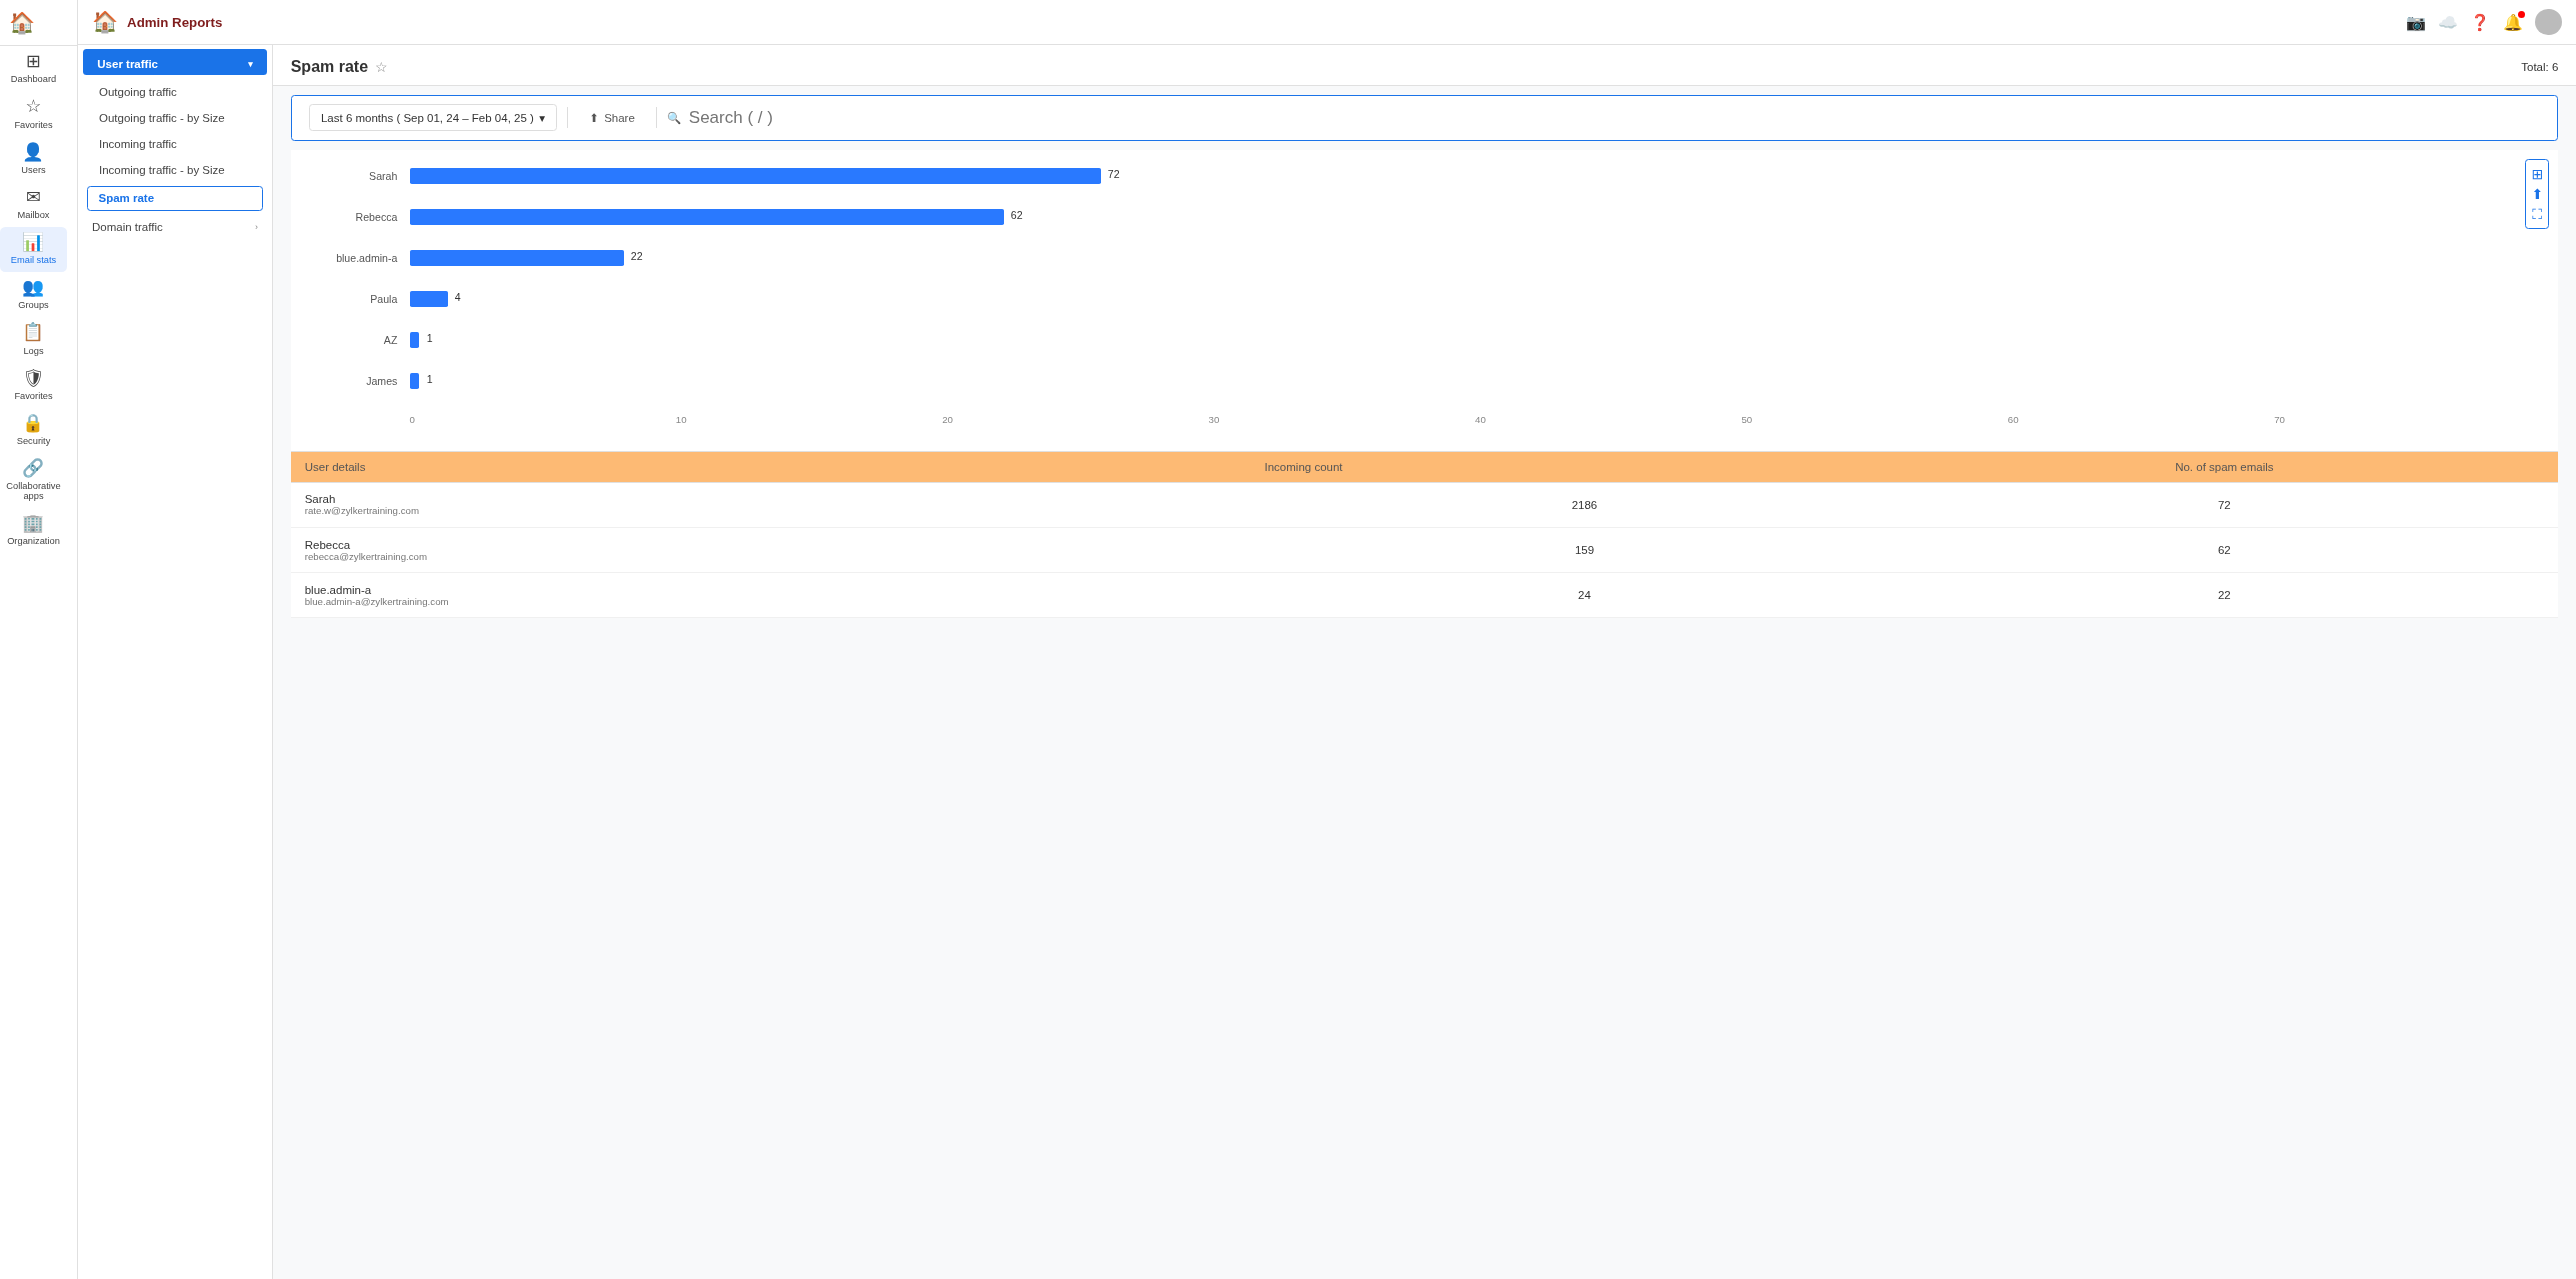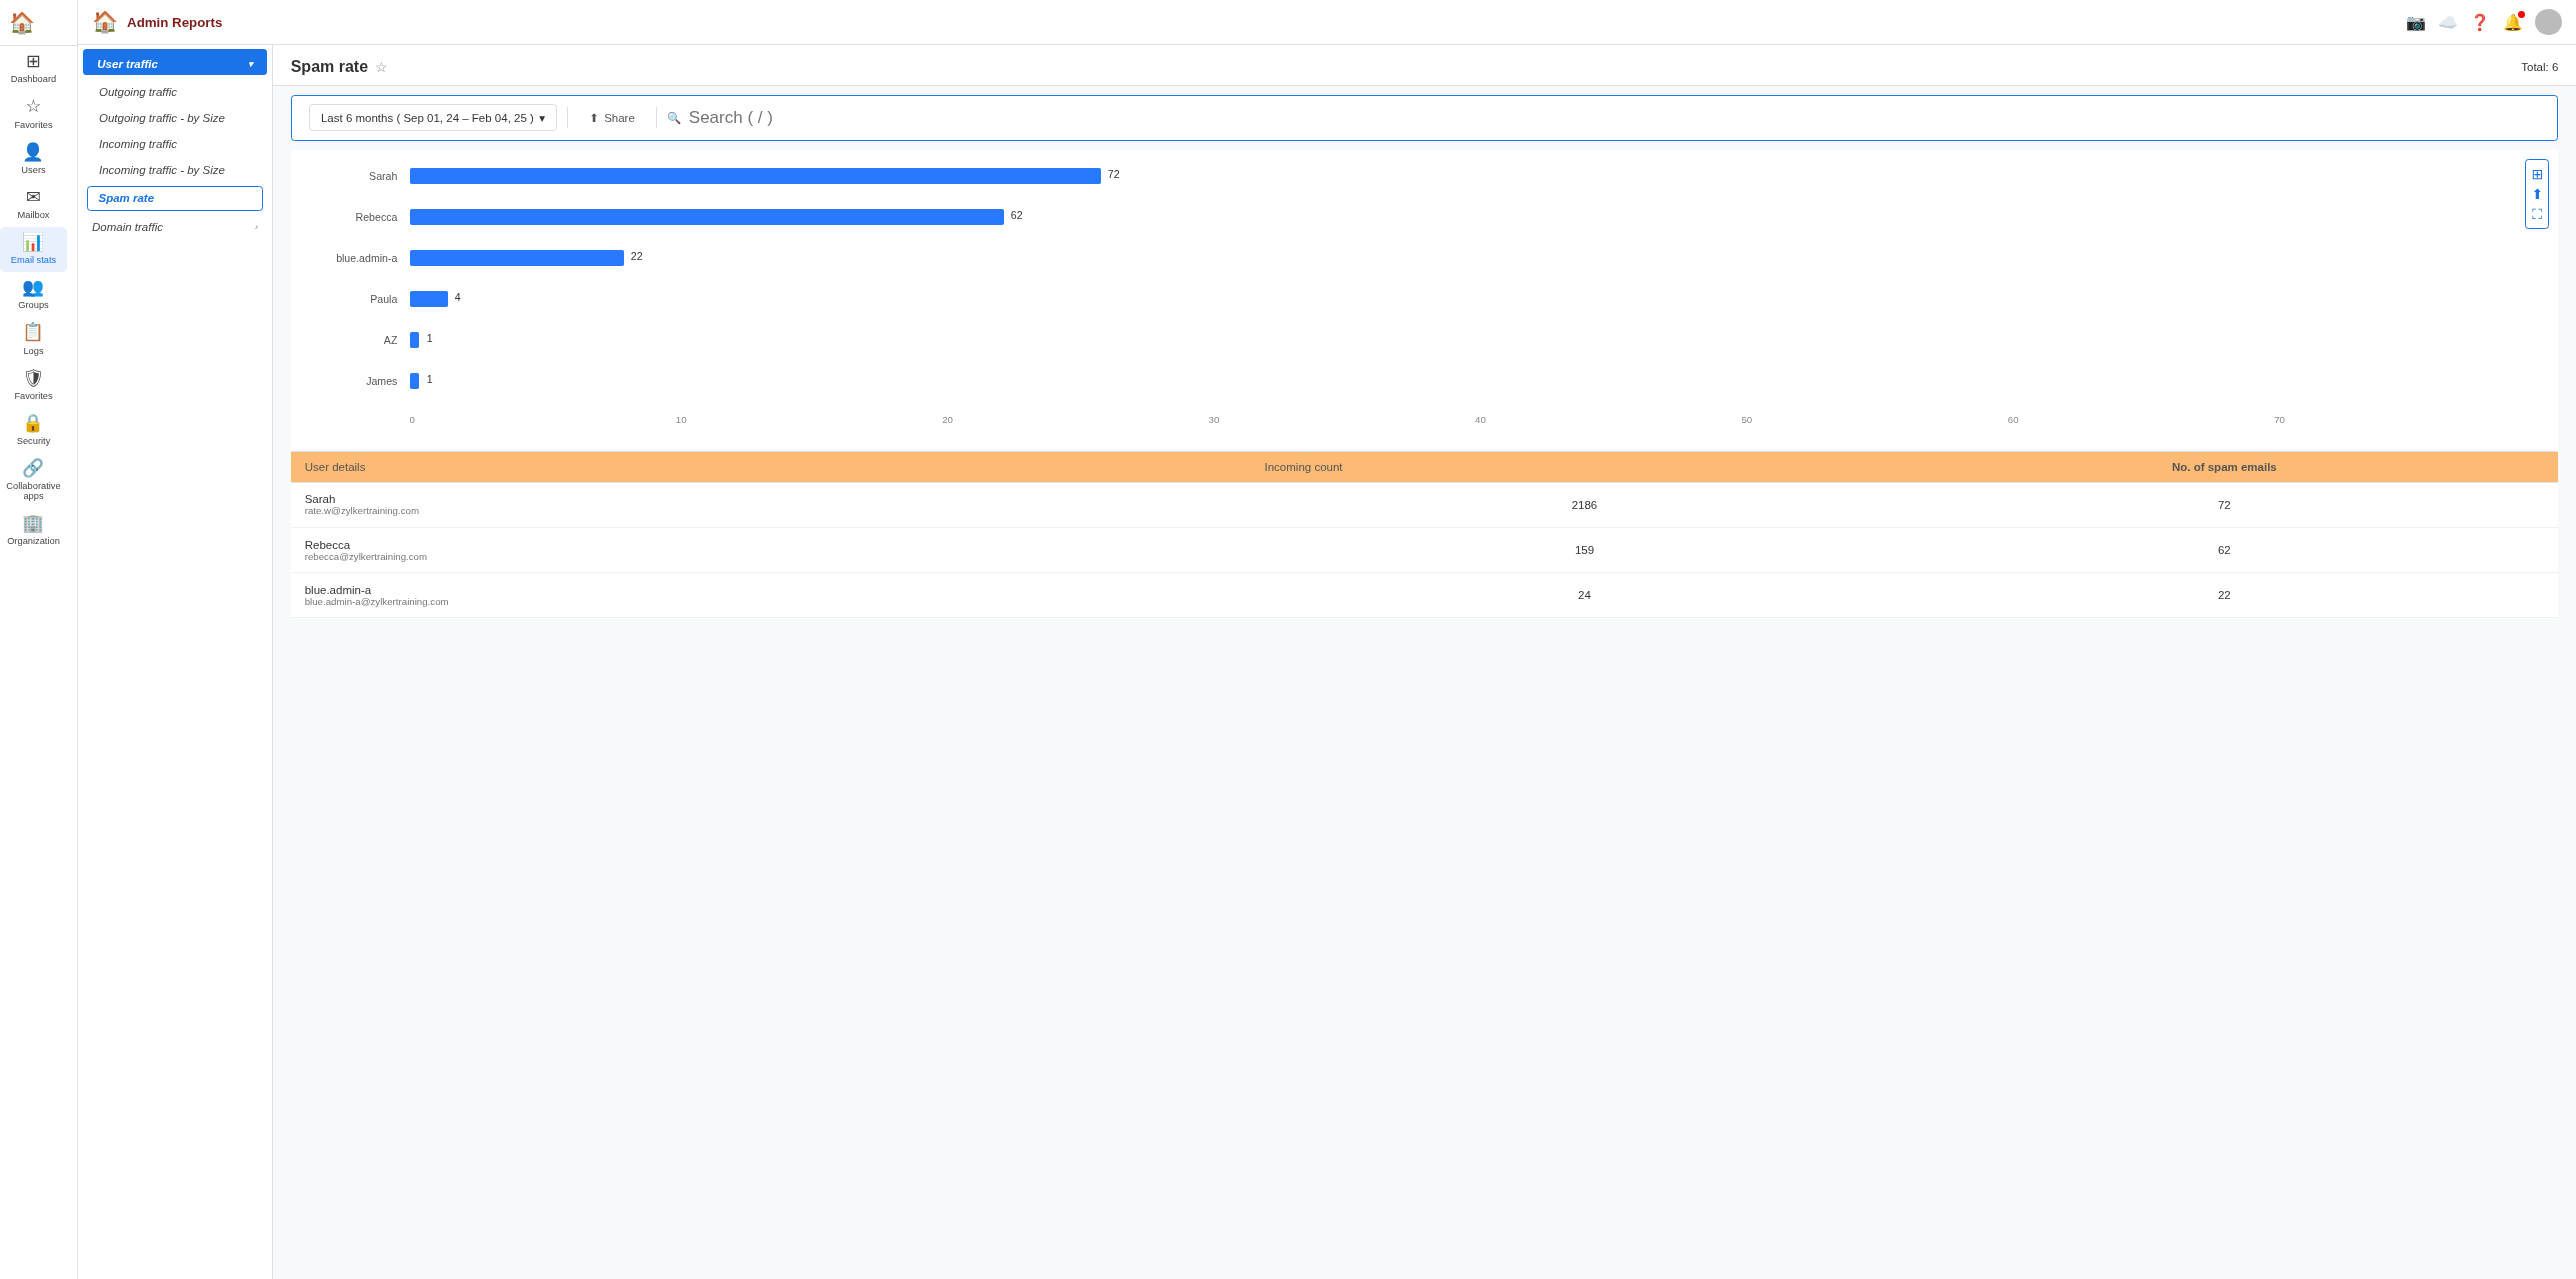--- a/index.html
+++ b/index.html
@@ -18,21 +18,21 @@
     .app-name { font-size: 13.3px; font-weight: 600; color: #7f1d1d; }
     .top-header-right { display: flex; align-items: center; gap: 12.4px; }
     .header-icon { font-size: 16px; color: #555; cursor: pointer; position: relative; }
     .avatar { width: 26.6px; height: 26.6px; border-radius: 50%; background: #bbb; cursor: pointer; }
     .notif-dot { position: absolute; top: -1.8px; right: -1.8px; width: 7px; height: 7px; border-radius: 50%; background: red; }
 
     
     .content-wrapper { display: flex; flex: 1; overflow: hidden; }
 
     
-    .nav-sidebar { width: 195px; background: #fff; border-right: 0.9px solid #e0e0e0; overflow-y: auto; flex-shrink: 0; font-style: italic; }
+    .nav-sidebar { width: 195px; background: #fff; border-right: 0.9px solid #e0e0e0; overflow-y: auto; flex-shrink: 0; }
     .nav-section-header { padding: 8.9px 14px 5.3px; font-size: 11.5px; font-weight: 600; color: #333; display: flex; align-items: center; justify-content: space-between; cursor: pointer; background: #1a73e8; color: #fff; border-radius: 3.5px; margin: 3.5px 5.3px; }
     .nav-section-header .chevron { font-size: 8.9px; }
     .nav-item { padding: 7px 17.7px 7px 21px; font-size: 11.5px; color: #444; cursor: pointer; }
     .nav-item.active-btn { margin: 3.5px 8.9px; padding: 5.3px 10.6px; background: #fff; border: 1.3px solid #1a73e8; color: #1a73e8; border-radius: 3.5px; font-weight: 600; font-size: 11.5px; cursor: pointer; }
     .nav-sub-section { padding: 7px 14px 5.3px; font-size: 11.5px; color: #444; cursor: pointer; display: flex; align-items: center; justify-content: space-between; }
     .nav-sub-section .arrow { font-size: 8.9px; color: #888; }
 
     
     .page-content { flex: 1; overflow-y: auto; padding: 0; background: #f8f9fa; }
 
@@ -66,21 +66,21 @@
     
     .chart-expand-btns { position: absolute; top: 8.9px; right: 8.9px; border: 1.3px solid #1a73e8; border-radius: 3.5px; display: flex; flex-direction: column; gap: 1.8px; padding: 5.3px; }
     .expand-btn-icon { font-size: 14px; color: #1a73e8; cursor: pointer; line-height: 1.3; text-align: center; }
 
     
     .table-section { background: #fff; margin: 0 17.7px; border-top: 0.9px solid #e0e0e0; }
     .table-header { display: flex; background: #fdba74; padding: 8.9px 14px; border-bottom: 0.9px solid #e0e0e0; }
     .table-col { font-size: 11.5px; font-weight: 500; color: #555; }
     .table-col-1 { flex: 3; }
     .table-col-2 { flex: 2; }
-    .table-col-3 { flex: 2; text-align: center; font-weight: bold; }
+    .table-col-3 { flex: 2; text-align: center; }
     .table-row-item { display: flex; padding: 10.6px 14px; border-bottom: 0.9px solid #f0f0f0; align-items: center; }
     .table-cell { font-size: 11.5px; color: #333; }
     .table-cell-1 { flex: 3; }
     .user-name { font-weight: 500; color: #333; font-size: 11.5px; }
     .user-email { font-size: 9.7px; color: #777; }
     .table-cell-2 { flex: 2; text-align: center; }
     .table-cell-3 { flex: 2; text-align: center; }
 
     
     .full-sidebar { display: flex; flex-direction: column; width: 78px; flex-shrink: 0; border-right: 0.9px solid #e0e0e0; background: #fff; }

